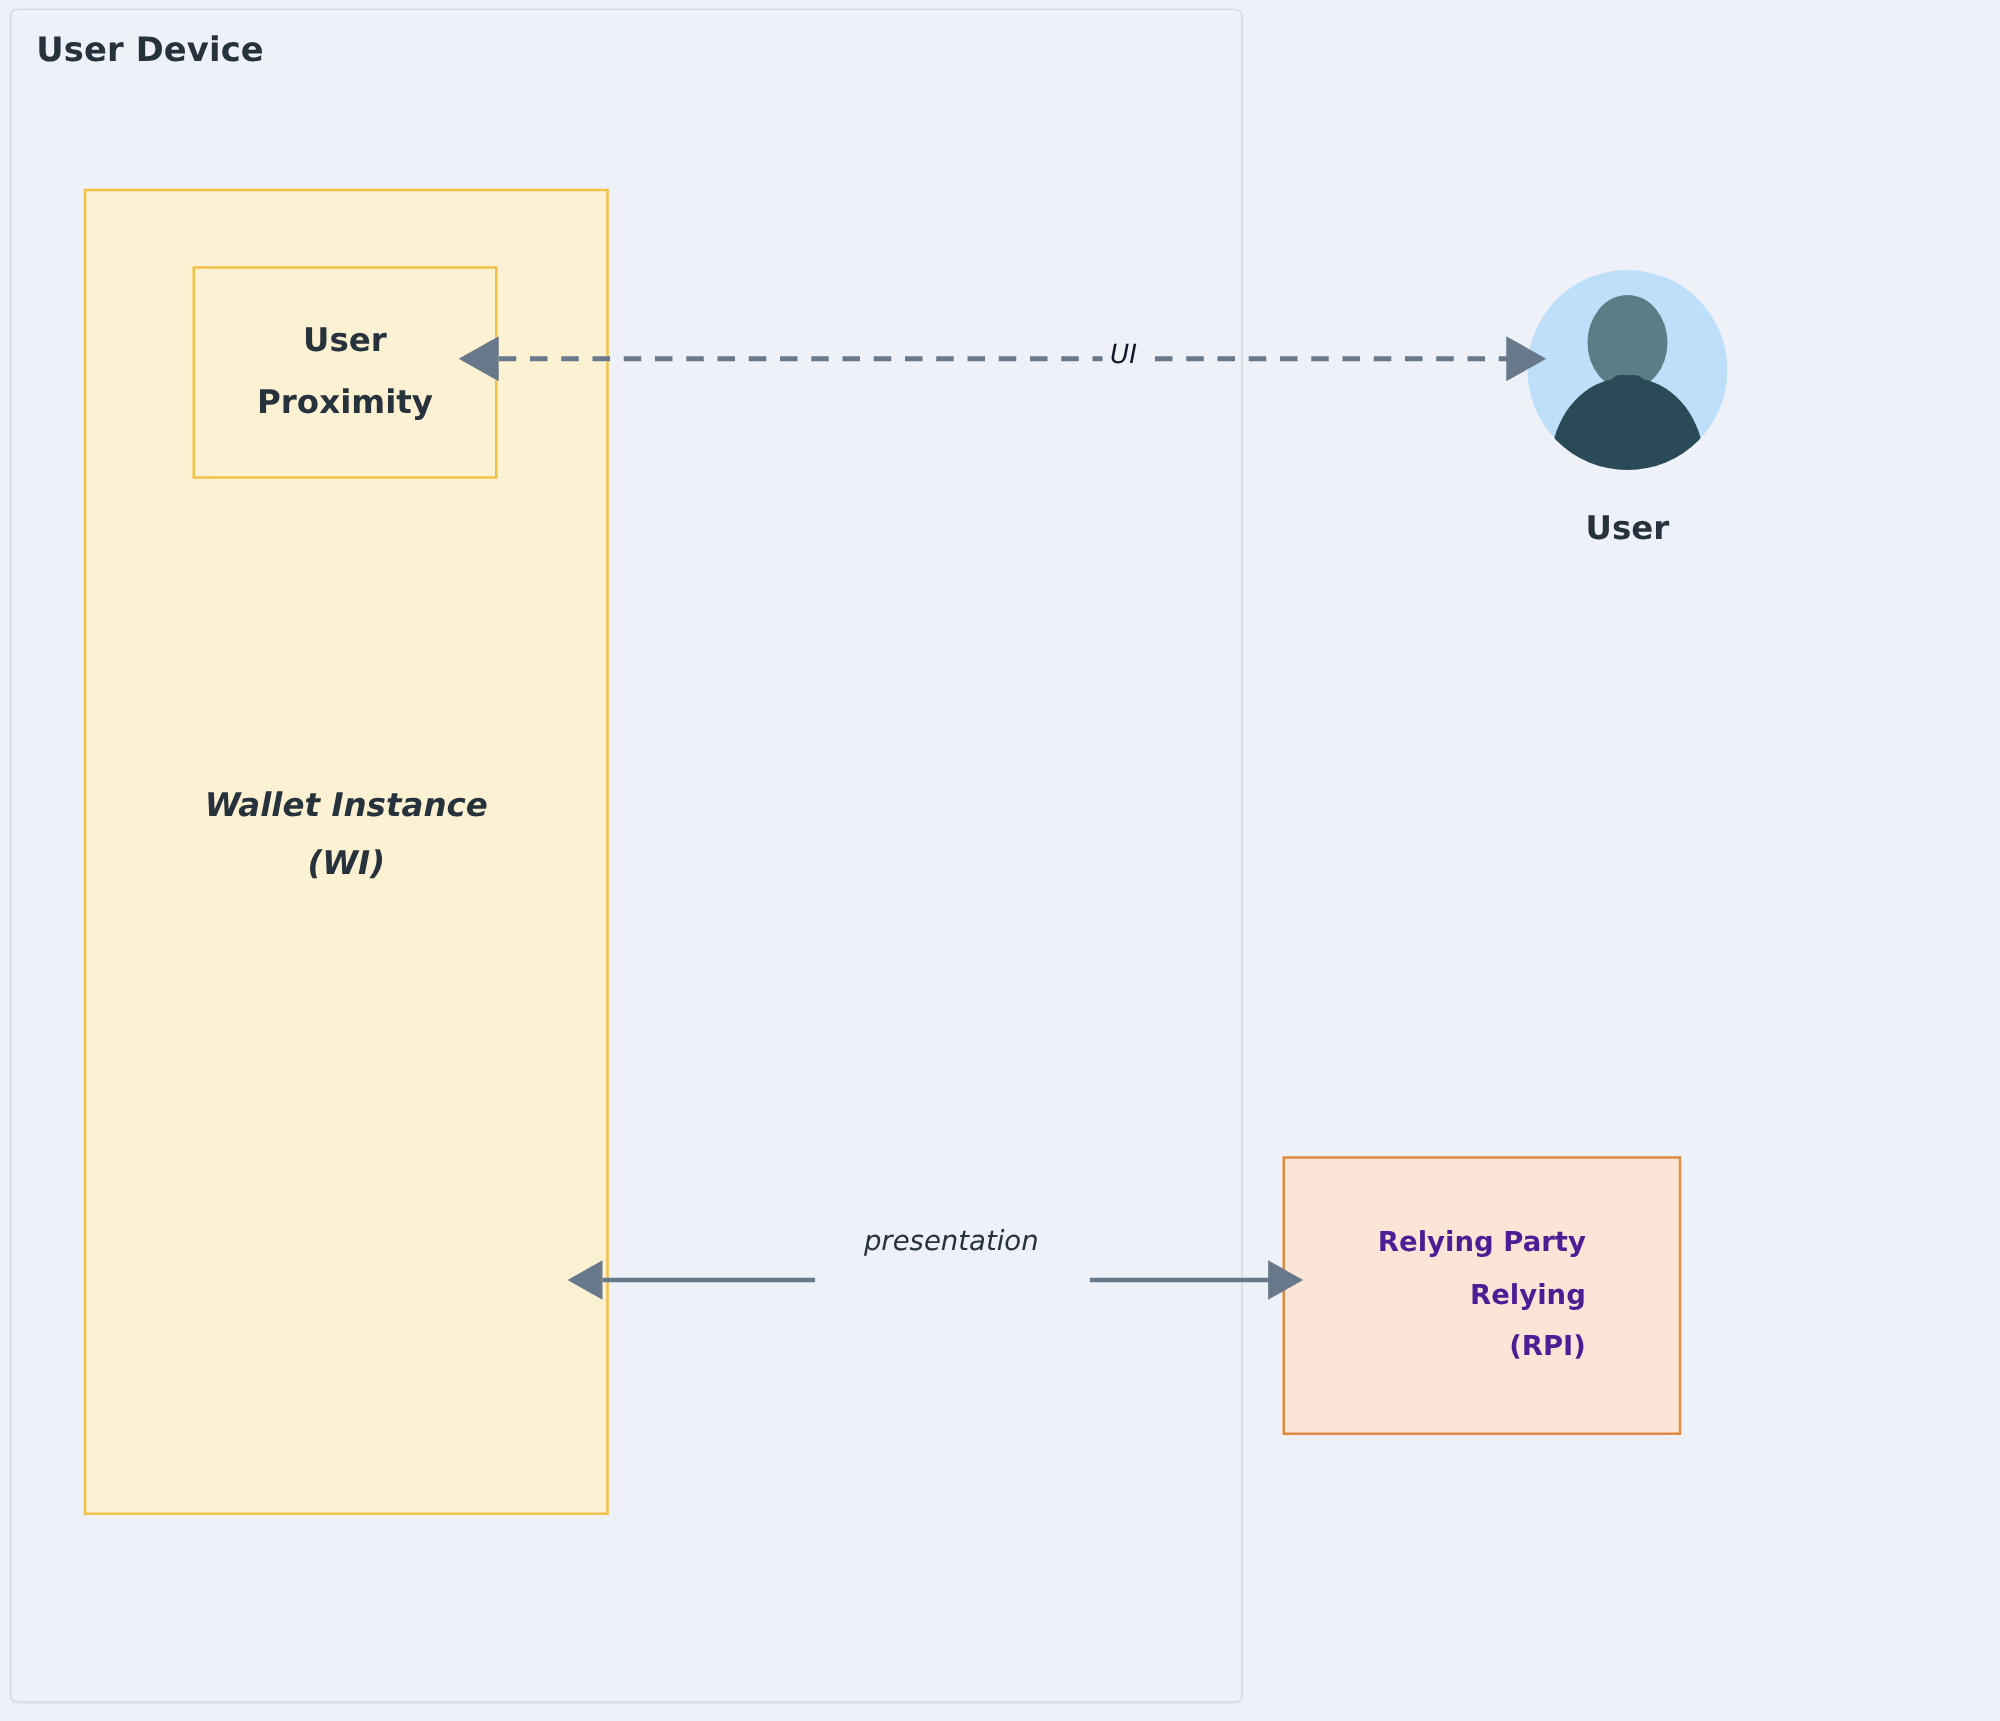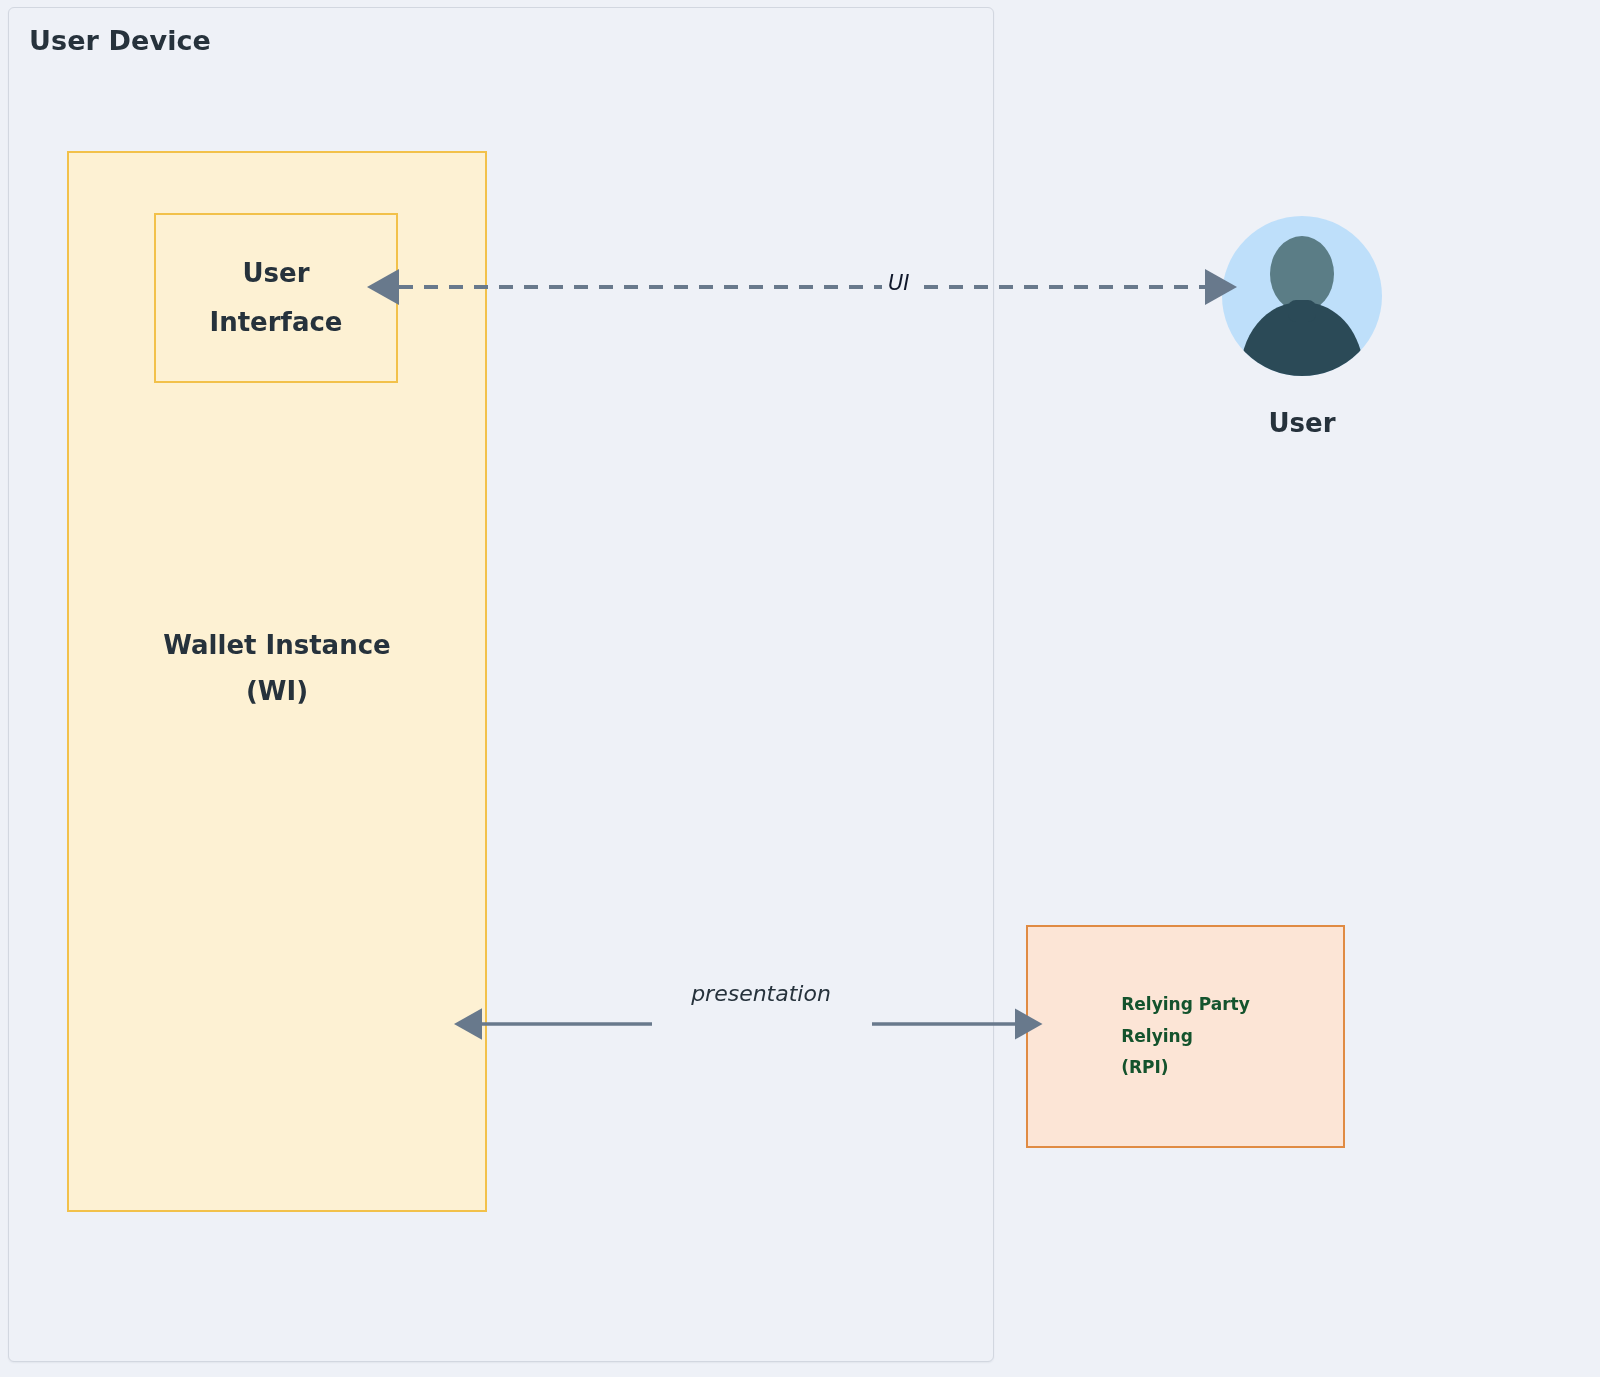--- a/index.html
+++ b/index.html
@@ -61,20 +61,21 @@
   .wallet-label {
     position: absolute;
     left: 0;
     right: 0;
     top: 469px;
     text-align: center;
     font-size: 26px;
     font-weight: bold;
     line-height: 1.78;
     color: #26323c;
+    font-style: italic;
   }
 
   
   .ui-box {
     position: absolute;
     left: 145px;
     top: 205px;
     width: 244px;
     height: 170px;
     background: #fdf1d3;
@@ -100,25 +101,25 @@
     width: 319px;
     height: 223px;
     background: #fce5d6;
     border: 2px solid #e08b43;
     box-sizing: border-box;
     display: flex;
     align-items: center;
     justify-content: center;
   }
   .rpi-label {
-    font-size: 17px;
+    font-size: 22px;
     font-weight: bold;
     line-height: 1.88;
-    text-align: left;
-    color: #14532d;
+    text-align: right;
+    color: #4c1d95;
   }
 
   
   .user-avatar {
     position: absolute;
     left: 1222px;
     top: 216px;
     width: 160px;
     height: 160px;
   }
@@ -187,21 +188,21 @@
     <div class="wallet-box">
       <div class="wallet-label">
         <span>Wallet Instance</span><br>
         <span>(WI)</span>
       </div>
     </div>
 
     <div class="ui-box">
       <div class="ui-label">
         <span>User</span><br>
-        <span>Interface</span>
+        <span>Proximity</span>
       </div>
     </div>
   </div>
 
   <div class="rpi-box">
     <div class="rpi-label">
       <span>Relying Party</span><br>
       <span>Relying</span><br>
       <span>(RPI)</span>
     </div>

